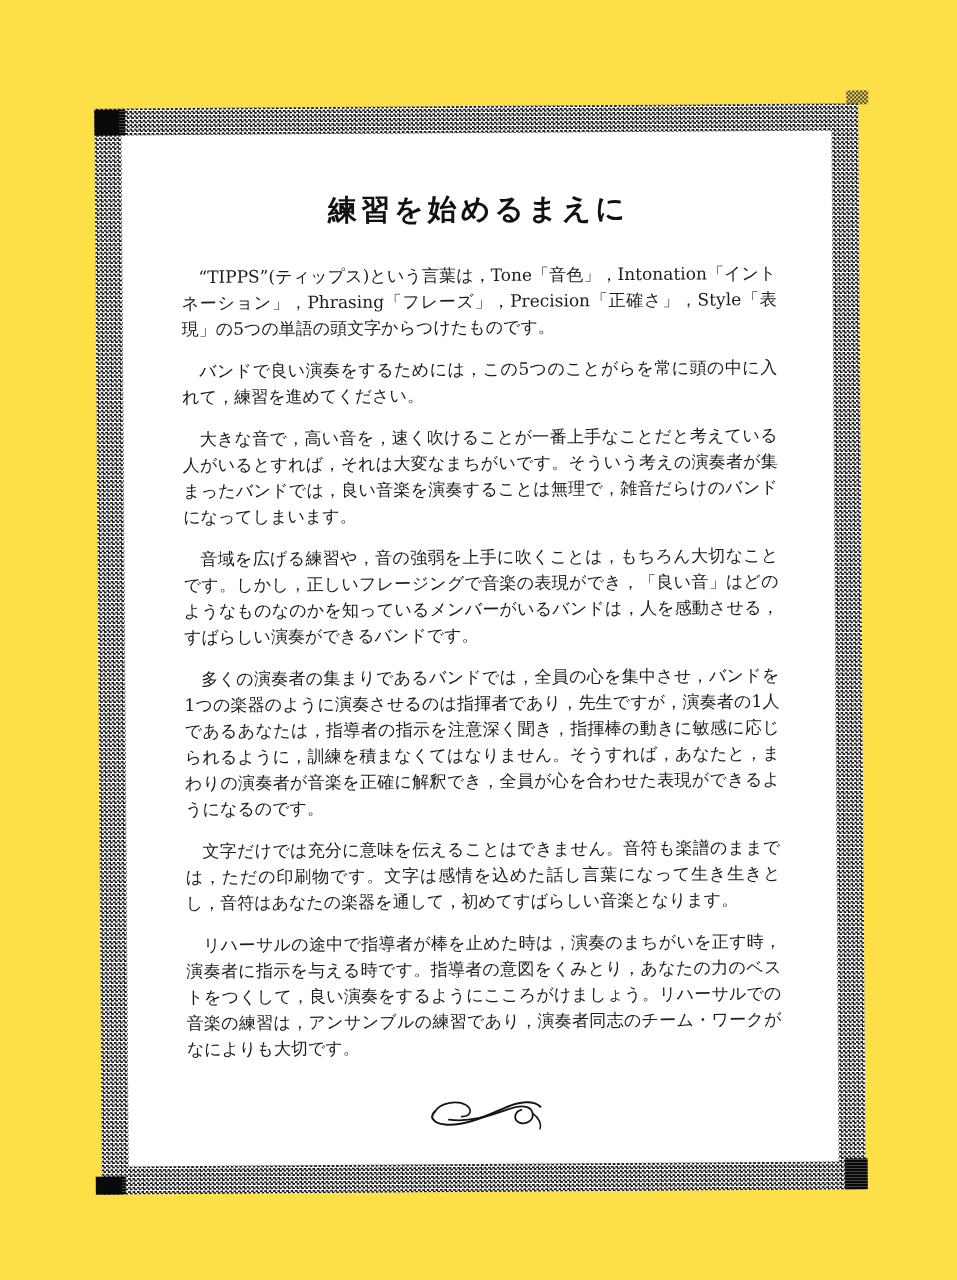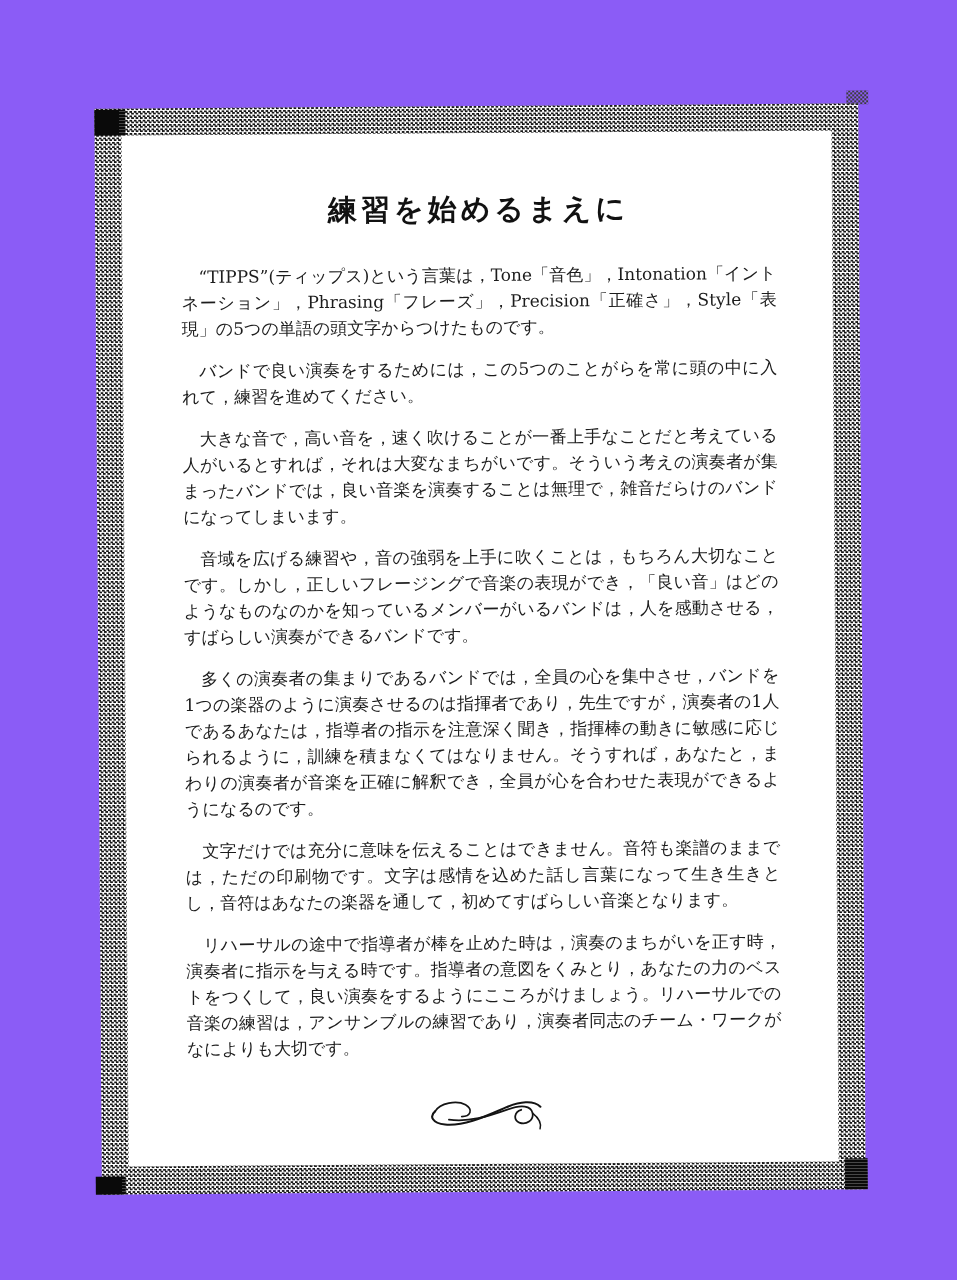--- a/index.html
+++ b/index.html
@@ -4,21 +4,21 @@
 <style>
   html, body {
     margin: 0;
     padding: 0;
     background: #ffffff;
   }
   .page {
     position: relative;
     width: 957px;
     height: 1280px;
-    background: #8b5cf6;
+    background: #fde047;
     overflow: hidden;
     font-family: "DejaVu Serif", "Liberation Serif", serif;
   }
   
   .sheet {
     position: absolute;
     inset: 0;
     transform: rotate(-0.4deg);
     transform-origin: 50% 50%;
   }

